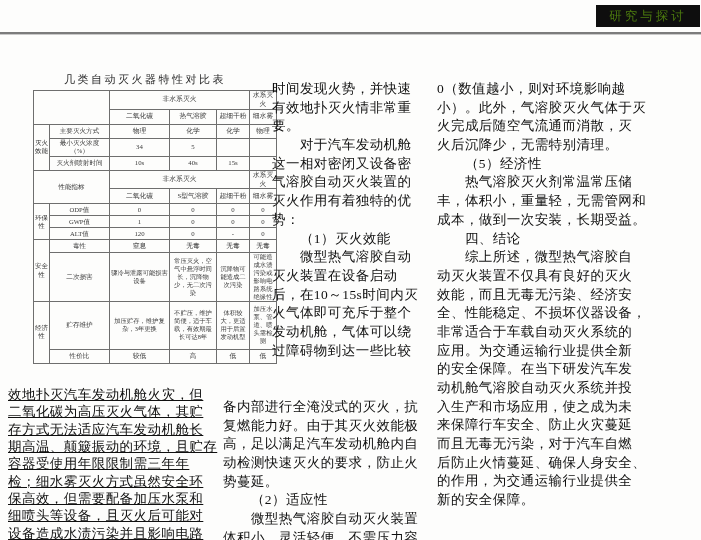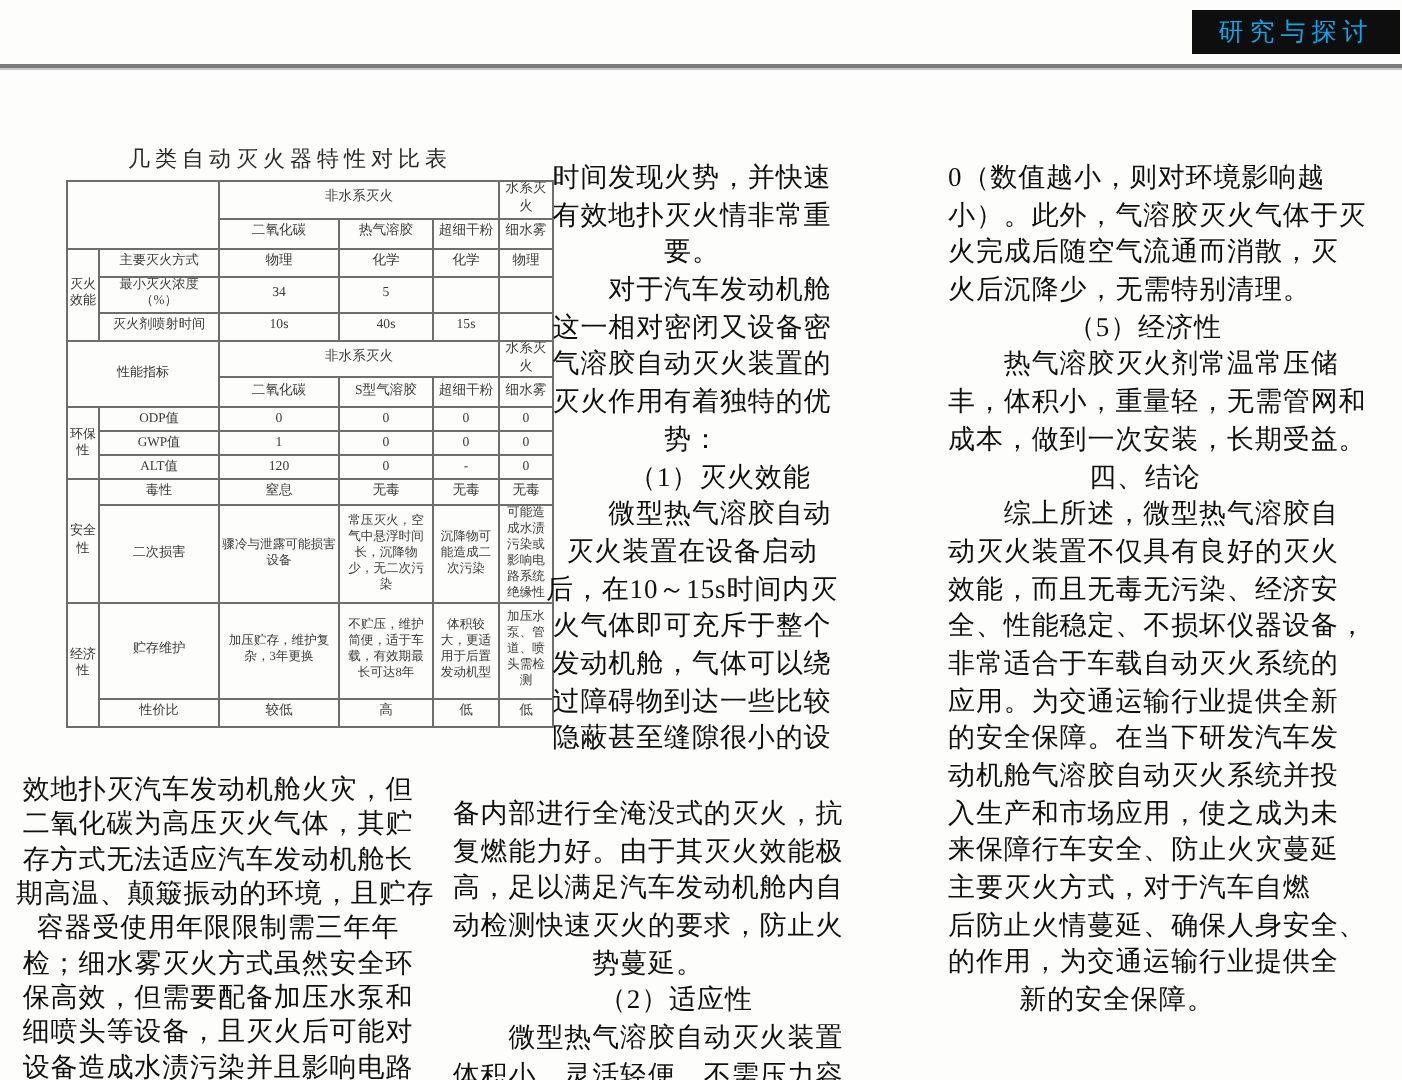--- a/index.html
+++ b/index.html
@@ -4,21 +4,21 @@
 <style>
   html,body{margin:0;padding:0;}
   body{
     width:701px;height:540px;position:relative;overflow:hidden;
     background:#fdfdfc;
     font-family:"Liberation Serif","DejaVu Serif",serif;
     color:#141414;
   }
   .badge{
     position:absolute;left:596px;top:5px;width:104px;height:22px;
-    background:#0e0e0e;color:#0ea5e9;
+    background:#0e0e0e;color:#4d7c0f;
     display:flex;align-items:center;justify-content:center;
     font-size:12.5px;letter-spacing:3px;
     font-family:"Liberation Sans","DejaVu Sans",sans-serif;
   }
   .rule{
     position:absolute;left:0;top:32px;width:701px;height:2px;
     background:#7c7c7c;border-bottom:1px solid #c9c9c9;
   }
   .tbl-title{
     position:absolute;left:64px;top:72px;
@@ -35,27 +35,27 @@
     word-break:break-all;
   }
   table.cmp .grp{font-size:6.5px;color:#333;}
   table.cmp .lbl{font-size:6.6px;}
   table.cmp .long{font-size:6.3px;line-height:1.25;}
   tr.h16{height:16px} tr.h15{height:15px} tr.h14{height:14px}
   tr.h13{height:13px} tr.h12{height:12px}
   tr.tall1{height:46px} tr.tall2{height:48px}
   .tcol{
     position:absolute;font-size:13.5px;letter-spacing:0.45px;
-    color:#101010;white-space:nowrap;text-align:center;
+    color:#101010;white-space:nowrap;
   }
   .tcol .ln{overflow:visible;}
-  #col-left .ln{height:17.35px;}
+  #col-left .ln{height:17.35px;text-decoration:underline;}
   #col-mid-top .ln{height:18.7px;}
   #col-mid-bottom .ln{height:18.7px;}
-  #col-right .ln{height:18.7px;margin-left:37px;}
+  #col-right .ln{height:18.7px;}
   #col-left{left:8px;top:386px;width:202px;}
   #col-mid-top{left:272px;top:80px;width:148px;}
   #col-mid-bottom{left:223px;top:398px;width:202px;}
   #col-right{left:437px;top:80px;width:206px;}
 </style>
 </head>
 <body>
 
 <div class="badge">研究与探讨</div>
 <div class="rule"></div>
@@ -191,21 +191,20 @@
     <div class="ln">气溶胶自动灭火装置的</div>
     <div class="ln">灭火作用有着独特的优</div>
     <div class="ln">势：</div>
     <div class="ln">　　（1）灭火效能</div>
     <div class="ln">　　微型热气溶胶自动</div>
     <div class="ln">灭火装置在设备启动</div>
     <div class="ln">后，在10～15s时间内灭</div>
     <div class="ln">火气体即可充斥于整个</div>
     <div class="ln">发动机舱，气体可以绕</div>
     <div class="ln">过障碍物到达一些比较</div>
-    <div class="ln">隐蔽甚至缝隙很小的设</div>
   </div>
 <div id="col-mid-bottom" class="tcol">
     <div class="ln">备内部进行全淹没式的灭火，抗</div>
     <div class="ln">复燃能力好。由于其灭火效能极</div>
     <div class="ln">高，足以满足汽车发动机舱内自</div>
     <div class="ln">动检测快速灭火的要求，防止火</div>
     <div class="ln">势蔓延。</div>
     <div class="ln">　　（2）适应性</div>
     <div class="ln">　　微型热气溶胶自动灭火装置</div>
     <div class="ln">体积小，灵活轻便，不需压力容</div>
@@ -223,17 +222,17 @@
     <div class="ln">　　综上所述，微型热气溶胶自</div>
     <div class="ln">动灭火装置不仅具有良好的灭火</div>
     <div class="ln">效能，而且无毒无污染、经济安</div>
     <div class="ln">全、性能稳定、不损坏仪器设备，</div>
     <div class="ln">非常适合于车载自动灭火系统的</div>
     <div class="ln">应用。为交通运输行业提供全新</div>
     <div class="ln">的安全保障。在当下研发汽车发</div>
     <div class="ln">动机舱气溶胶自动灭火系统并投</div>
     <div class="ln">入生产和市场应用，使之成为未</div>
     <div class="ln">来保障行车安全、防止火灾蔓延</div>
-    <div class="ln">主要灭火方式，对于汽车自燃</div>
+    <div class="ln">而且无毒无污染，对于汽车自燃</div>
     <div class="ln">后防止火情蔓延、确保人身安全、</div>
     <div class="ln">的作用，为交通运输行业提供全</div>
     <div class="ln">新的安全保障。</div>
   </div>
 
 </body></html>

